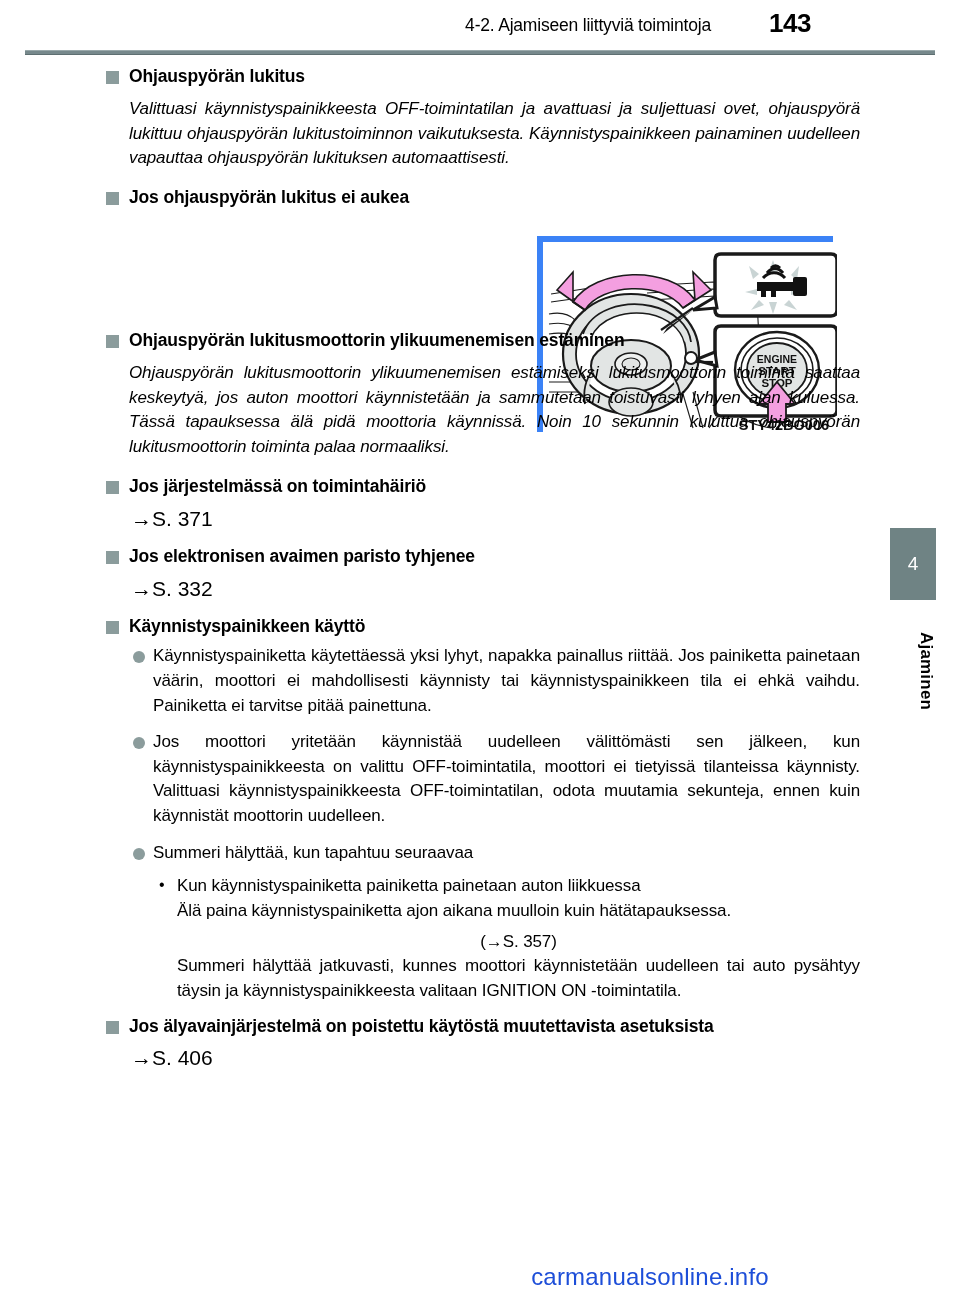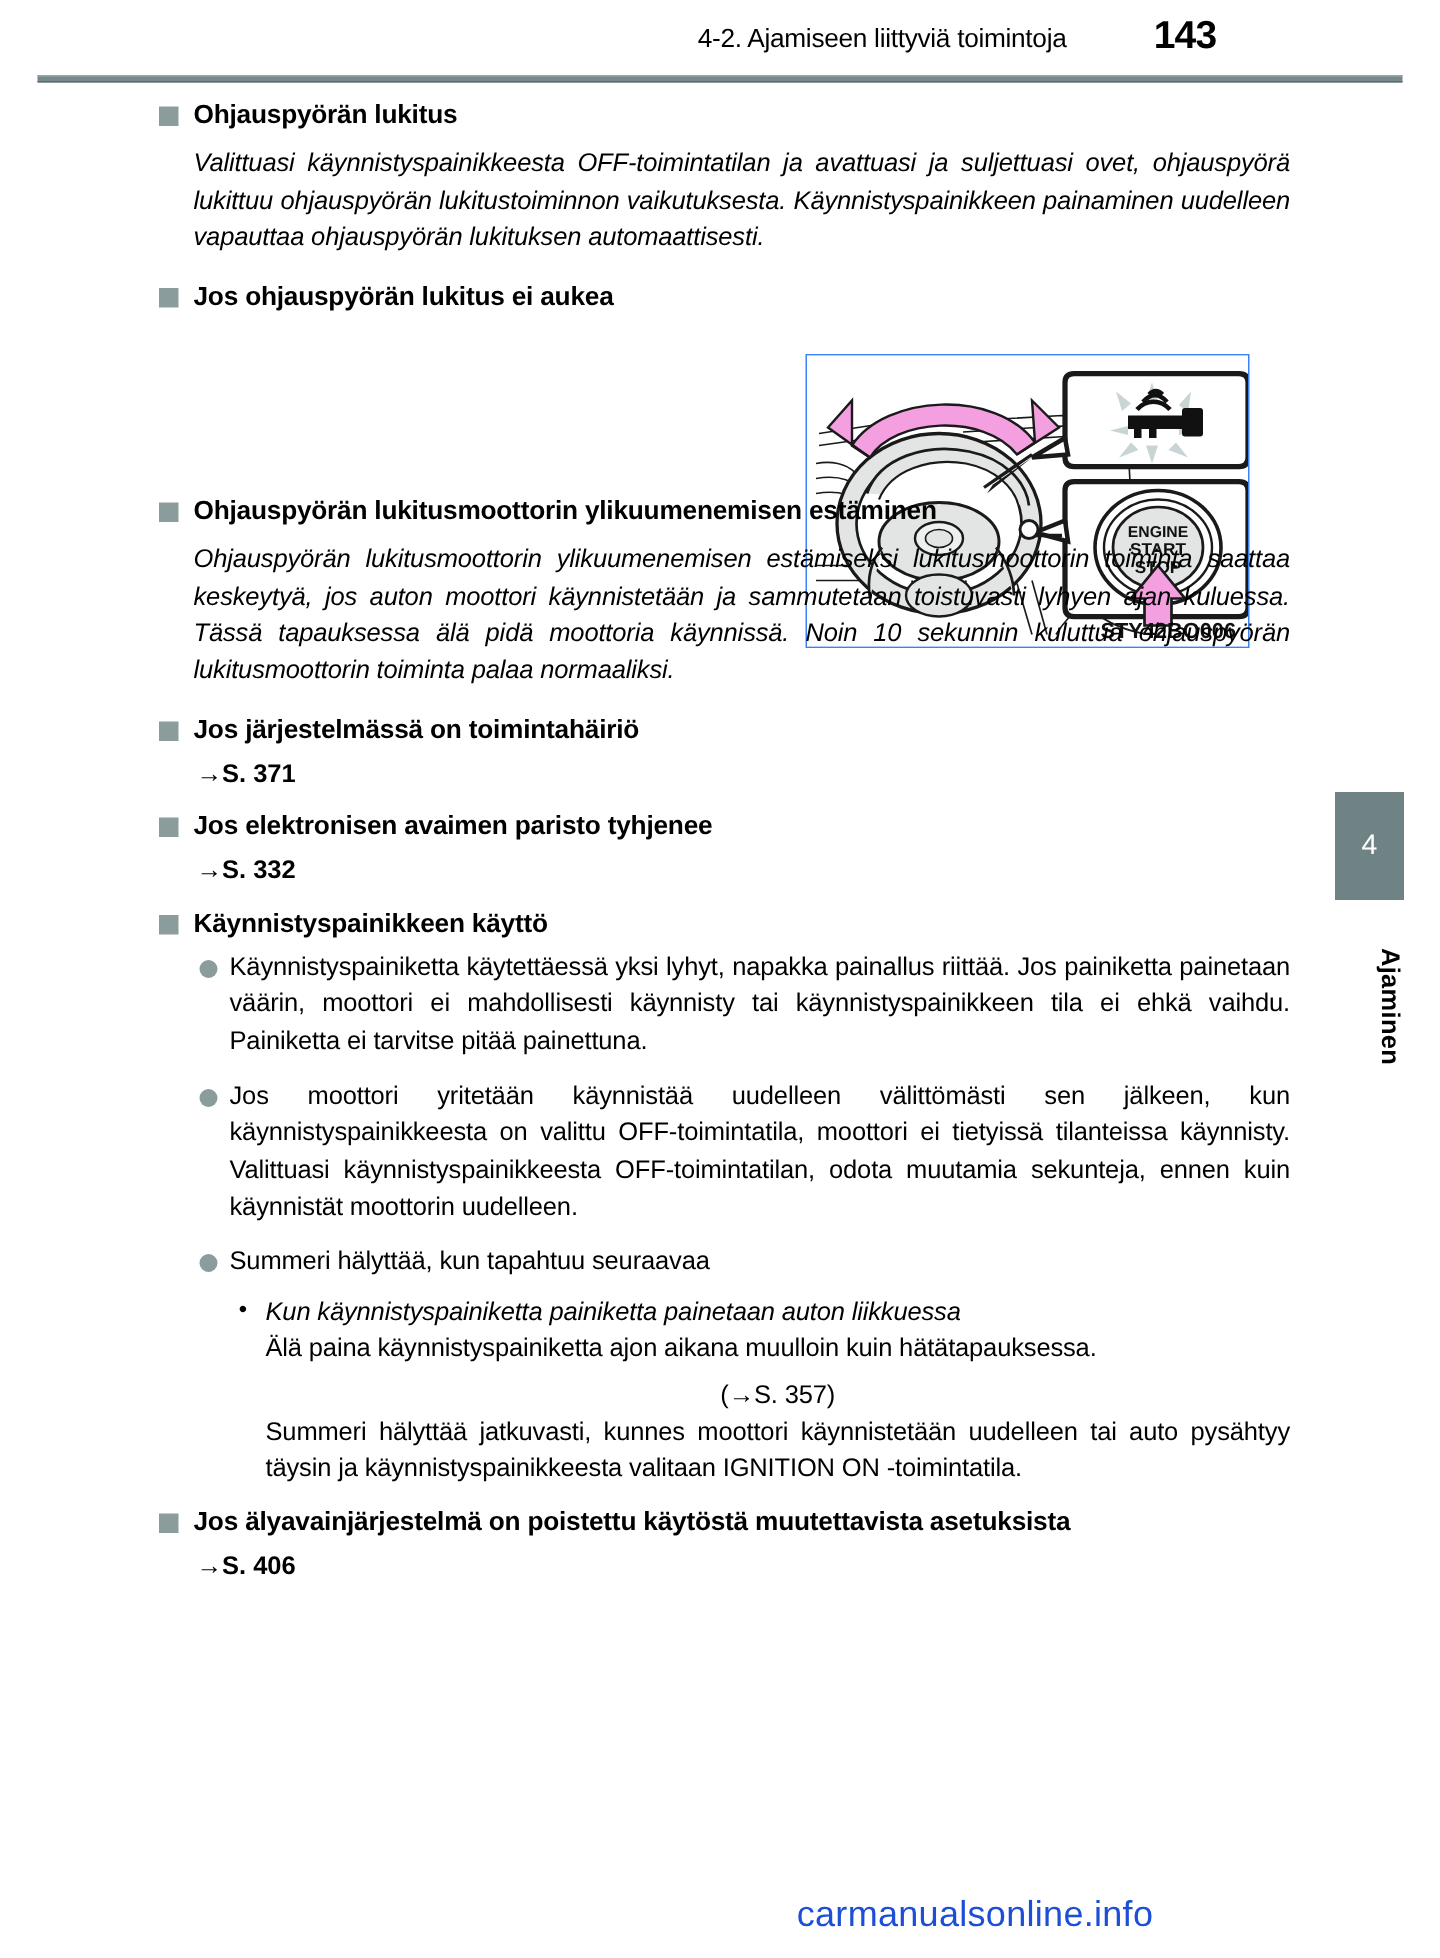--- a/index.html
+++ b/index.html
@@ -118,23 +118,22 @@
     line-height: 1.455;
     text-align: justify;
     letter-spacing: -0.1px;
     font-style: italic;
   }
 
   
   .p-ref {
     margin: 0;
     padding-left: 26px;
-    font-size: 17px;
+    font-size: 21px;
     line-height: 1.45;
-    font-weight: bold;
   }
 
   
   .li-round {
     position: relative;
     padding-left: 48px;
     margin: 0;
     font-size: 17px;
     line-height: 1.45;
     text-align: justify;
@@ -154,21 +153,20 @@
 
   
   .li-dot {
     position: relative;
     padding-left: 72px;
     margin: 0;
     font-size: 17px;
     line-height: 1.45;
     text-align: justify;
     letter-spacing: -0.1px;
-    font-style: italic;
   }
   .li-dot.left { text-align: left; }
   .li-dot::before {
     content: "\2022";
     position: absolute;
     left: 54px;
     top: -1px;
     font-size: 16px;
     color: #000;
   }
@@ -187,21 +185,21 @@
   .sp-12 { height: 12px; }
   .sp-16 { height: 16px; }
 
   
   .figure {
     position: absolute;
     left: 537px;
     top: 236px;
     width: 296px;
     height: 196px;
-    border: 1px solid #3b82f6;
+    border: 6px solid #3b82f6;
     background: #ffffff;
     box-sizing: border-box;
   }
   .figure svg { display: block; }
 
   
   .watermark {
     position: absolute;
     left: 0;
     bottom: 14px;

